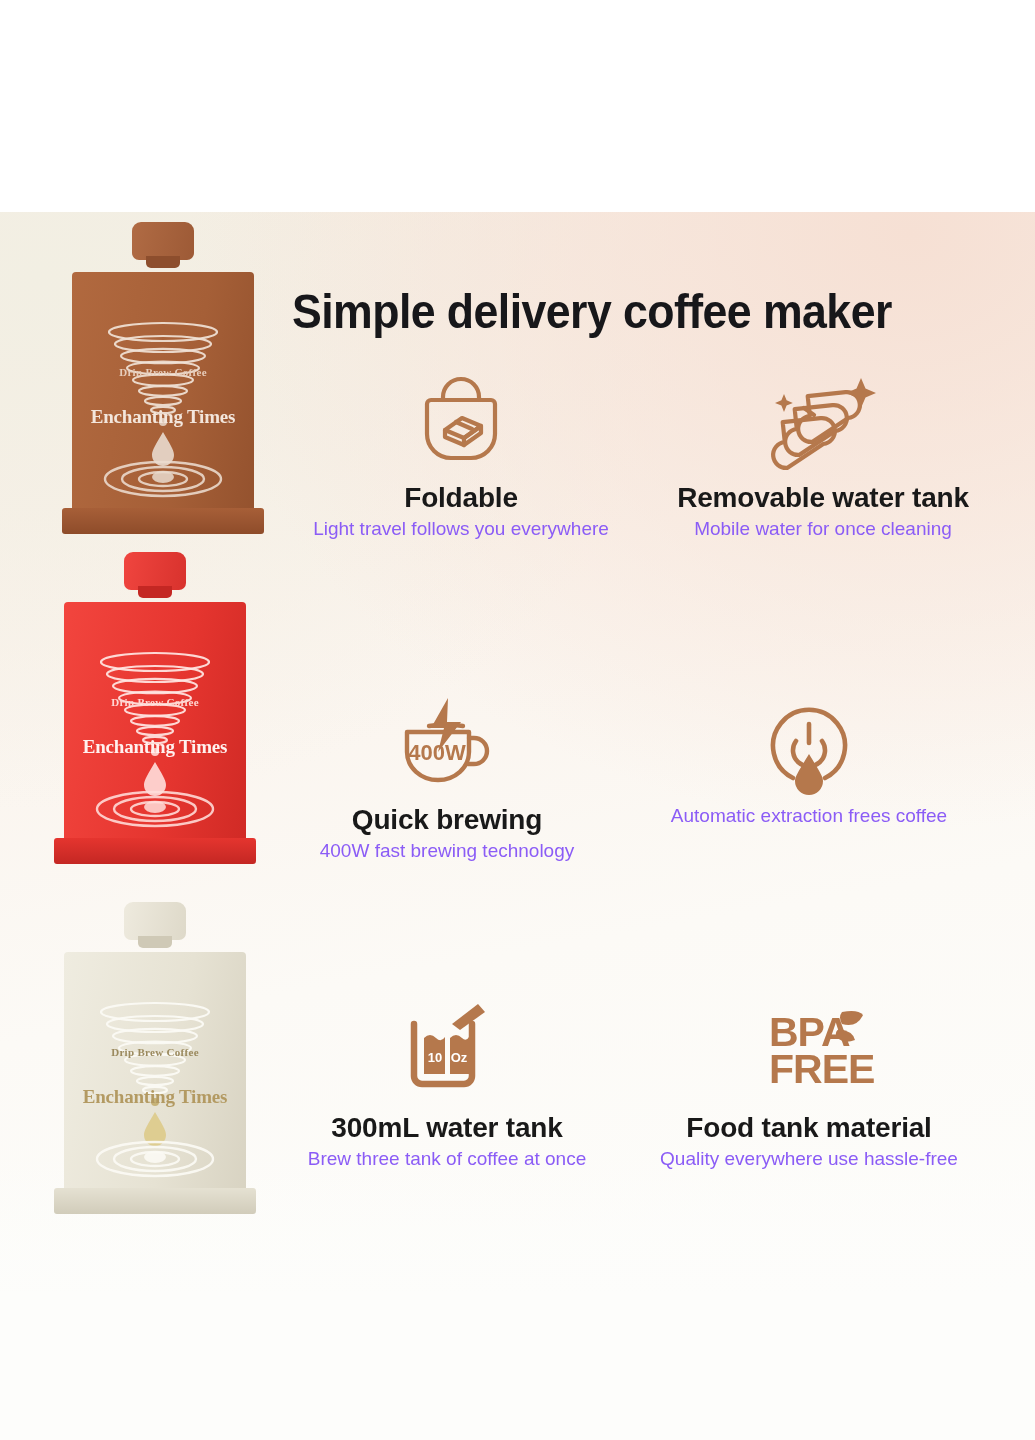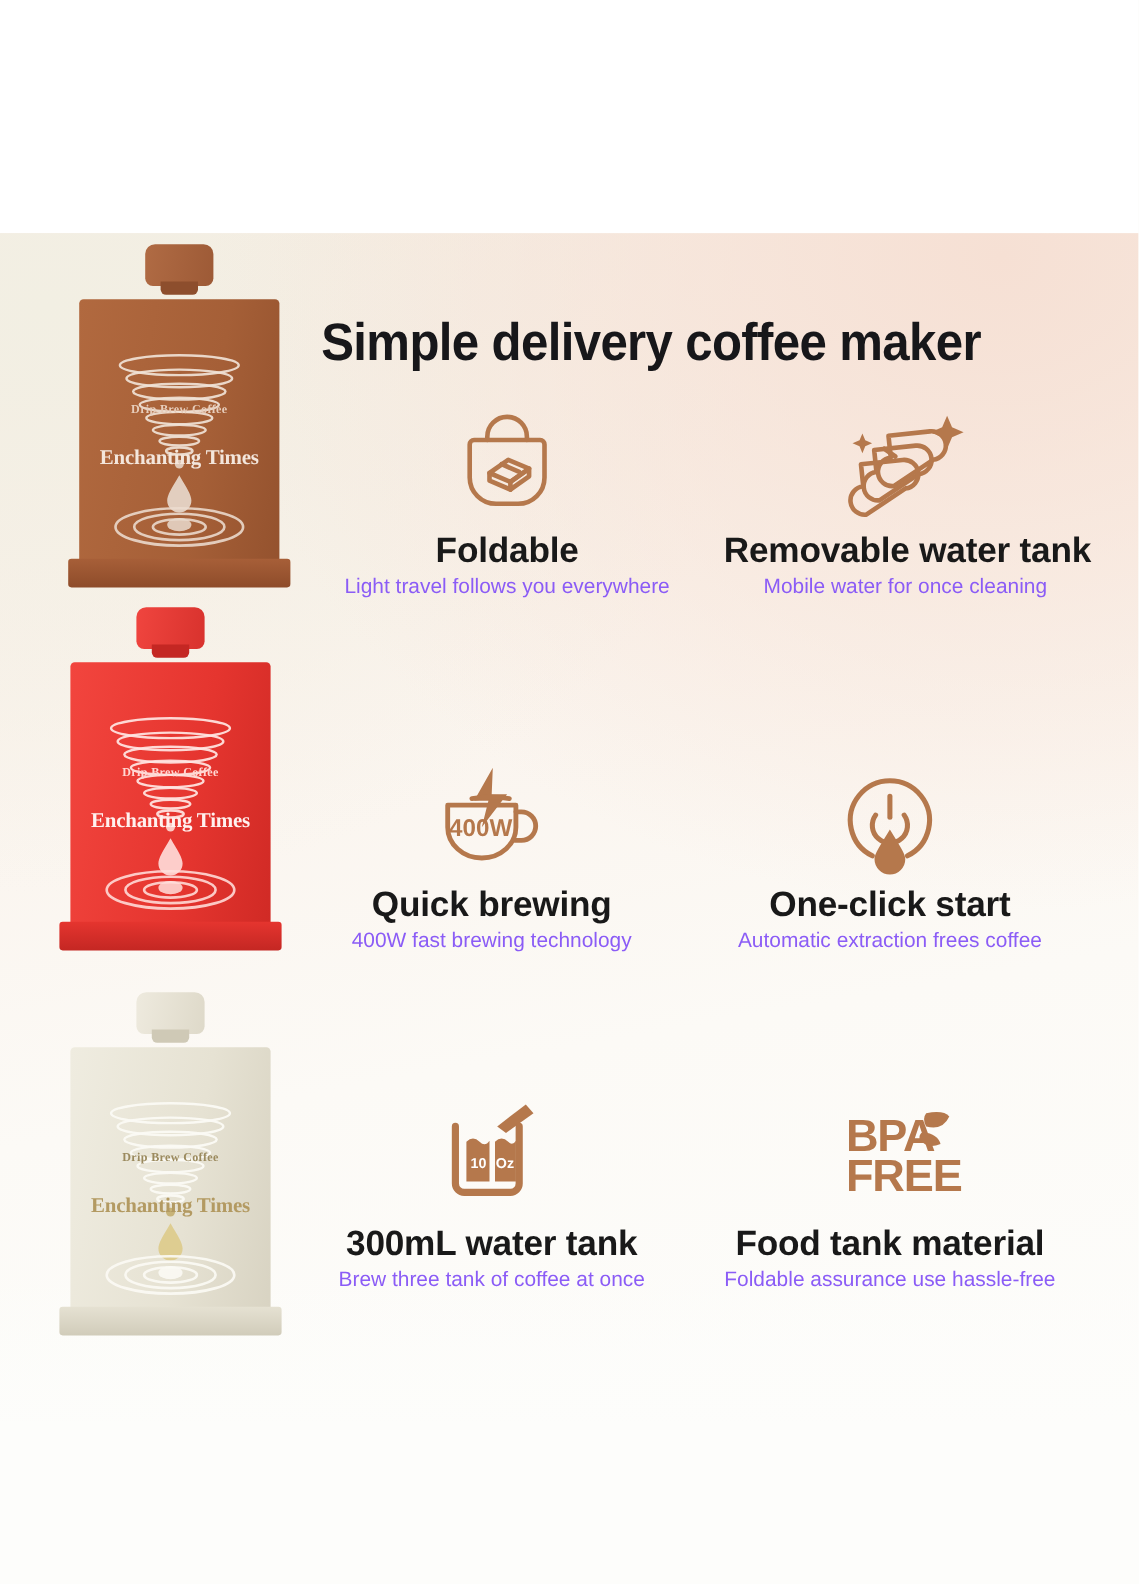--- a/index.html
+++ b/index.html
@@ -66,21 +66,21 @@
     width:330px;
     text-align:center;
   }
   .feat .icon-wrap {
     height:120px;
     display:flex;
     align-items:center;
     justify-content:center;
   }
   .feat h3 {
-    font-size:32px;
+    font-size:28px;
     font-weight:bold;
     color:#191919;
     letter-spacing:-0.2px;
     margin-bottom:3px;
     white-space:nowrap;
   }
   .feat p {
     font-size:19px;
     line-height:24px;
     color:#8b5cf6;
@@ -369,21 +369,20 @@
           <svg width="102" height="100" viewBox="0 0 102 100">
             <g fill="none" stroke="#b5784c" stroke-width="4.6" stroke-linecap="round">
               <path d="M35 84 A36 36 0 1 1 67 84"></path>
               <path d="M38 47 a16 16 0 1 0 26 0"></path>
               <path d="M51 30 v19"></path>
             </g>
             <path d="M51 60 C42 75 37 82 37 87 a14 14 0 0 0 28 0 c0-5-5-12-14-27 z" fill="#b5784c"></path>
           </svg>
         </span>
       </div>
-      <h3>One-click start</h3>
       <p>Automatic extraction frees coffee</p>
     </div>
 
     <div class="feat pos-r3c1">
       <div class="icon-wrap">
         <span>
           <svg width="106" height="100" viewBox="0 0 106 100">
             <path d="M58 22 L84 2 l7 8 L66 28 Z" fill="#b5784c"></path>
             <g fill="none" stroke="#b5784c" stroke-width="6.5" stroke-linecap="round" stroke-linejoin="round">
               <path d="M20 22 v52 a8 8 0 0 0 8 8 h42 a8 8 0 0 0 8 -8 v-52"></path>
@@ -404,18 +403,18 @@
         <span>
           <svg width="124" height="100" viewBox="0 0 124 100">
             <text x="22" y="44" font-family="'Liberation Sans Narrow','Liberation Sans',sans-serif" font-size="41" font-weight="bold" fill="#b5784c" letter-spacing="-1">BPA</text>
             <text x="22" y="81" font-family="'Liberation Sans Narrow','Liberation Sans',sans-serif" font-size="41" font-weight="bold" fill="#b5784c" letter-spacing="-1">FREE</text>
             <path d="M95 10 q16 -3 21 3 q-6 13 -21 9 q-4 -7 0 -12 z" fill="#b5784c"></path>
             <path d="M92 27 q14 2 16 11 q-12 5 -19 -4 q-1 -5 3 -7 z" fill="#b5784c"></path>
           </svg>
         </span>
       </div>
       <h3>Food tank material</h3>
-      <p>Foldable assurance use hassle-free</p>
+      <p>Quality everywhere use hassle-free</p>
     </div>
 
   </div>
 
 </div>
 
 </body></html>

